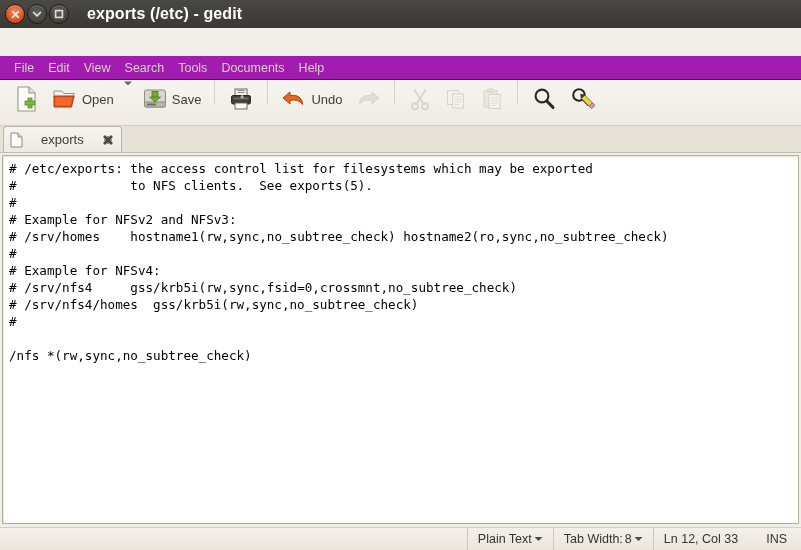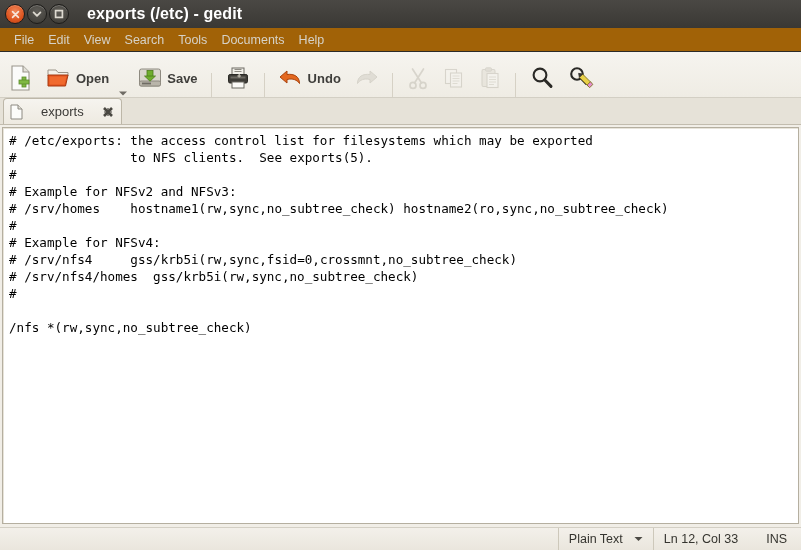--- a/index.html
+++ b/index.html
@@ -35,42 +35,42 @@
     color: #ffffff;
     font-size: 16px; font-weight: bold;
     margin-left: 18px;
     letter-spacing: .1px;
     white-space: nowrap;
   }
 
   
   .menubar {
     height: 24px; flex: 0 0 24px;
-    background: #a16207;
+    background: #a21caf;
     display: flex; align-items: center;
     padding-left: 7px;
     border-bottom: 1px solid #2c2b28;
+    margin-top: 28px;
   }
   .menuitem {
     color: #d6d2c8;
     font-size: 12.5px;
     padding: 2px 7px;
     cursor: pointer;
     white-space: nowrap;
   }
 
   
   .toolbar {
     height: 46px; flex: 0 0 46px;
     background: linear-gradient(to bottom, #f6f4ef 0%, #efece4 100%);
     border-bottom: 1px solid #d3cfc4;
-    display: flex; align-items: flex-end;
-    padding-left: 2px;
+    display: flex; align-items: flex-start;
+    padding-left: 8px;
     gap: 0px;
-    font-weight: bold;
   }
   .tbtn {
     height: 38px;
     display: flex; align-items: center; gap: 4px;
     padding: 0 5px;
     border: 1px solid transparent;
     border-radius: 3px;
     cursor: pointer;
     color: #3f3e3b;
     font-size: 13px;
@@ -130,21 +130,21 @@
   
   .statusbar {
     height: 23px; flex: 0 0 23px;
     background: linear-gradient(to bottom, #f3f0ea 0%, #eae6dd 100%);
     border-top: 1px solid #d3cfc4;
     display: flex; align-items: stretch;
     font-size: 12.5px; color: #35342f;
   }
   .sfill { flex: 1 1 auto; }
   .scell {
-    display: flex; align-items: center; gap: 11px;
+    display: flex; align-items: center; gap: 2px;
     padding: 0 10px;
     border-left: 1px solid #cdc8ba;
     white-space: nowrap;
   }
   .scell.clickable { cursor: pointer; }
   .scell.plain { border-left: 1px solid #cdc8ba; }
   .sright { padding: 0 14px 0 18px; display: flex; align-items: center; }
 </style>
 </head>
 <body>
@@ -336,20 +336,27 @@
   <div class="statusbar">
     <div class="sfill"></div>
 
     <div class="scell clickable">
       <span>Plain Text</span>
       <svg width="9" height="6" viewBox="0 0 9 6">
         <path d="M0.5 1 L4.5 5 L8.5 1 Z" fill="#4c4a44"></path>
       </svg>
     </div>
 
+    <div class="scell clickable">
+      <span>Tab Width:</span>
+      <span>8</span>
+      <svg width="9" height="6" viewBox="0 0 9 6">
+        <path d="M0.5 1 L4.5 5 L8.5 1 Z" fill="#4c4a44"></path>
+      </svg>
+    </div>
 
     <div class="scell plain">Ln 12, Col 33</div>
 
     <div class="sright">
       <span>INS</span>
     </div>
   </div>
 
 </div>
 

